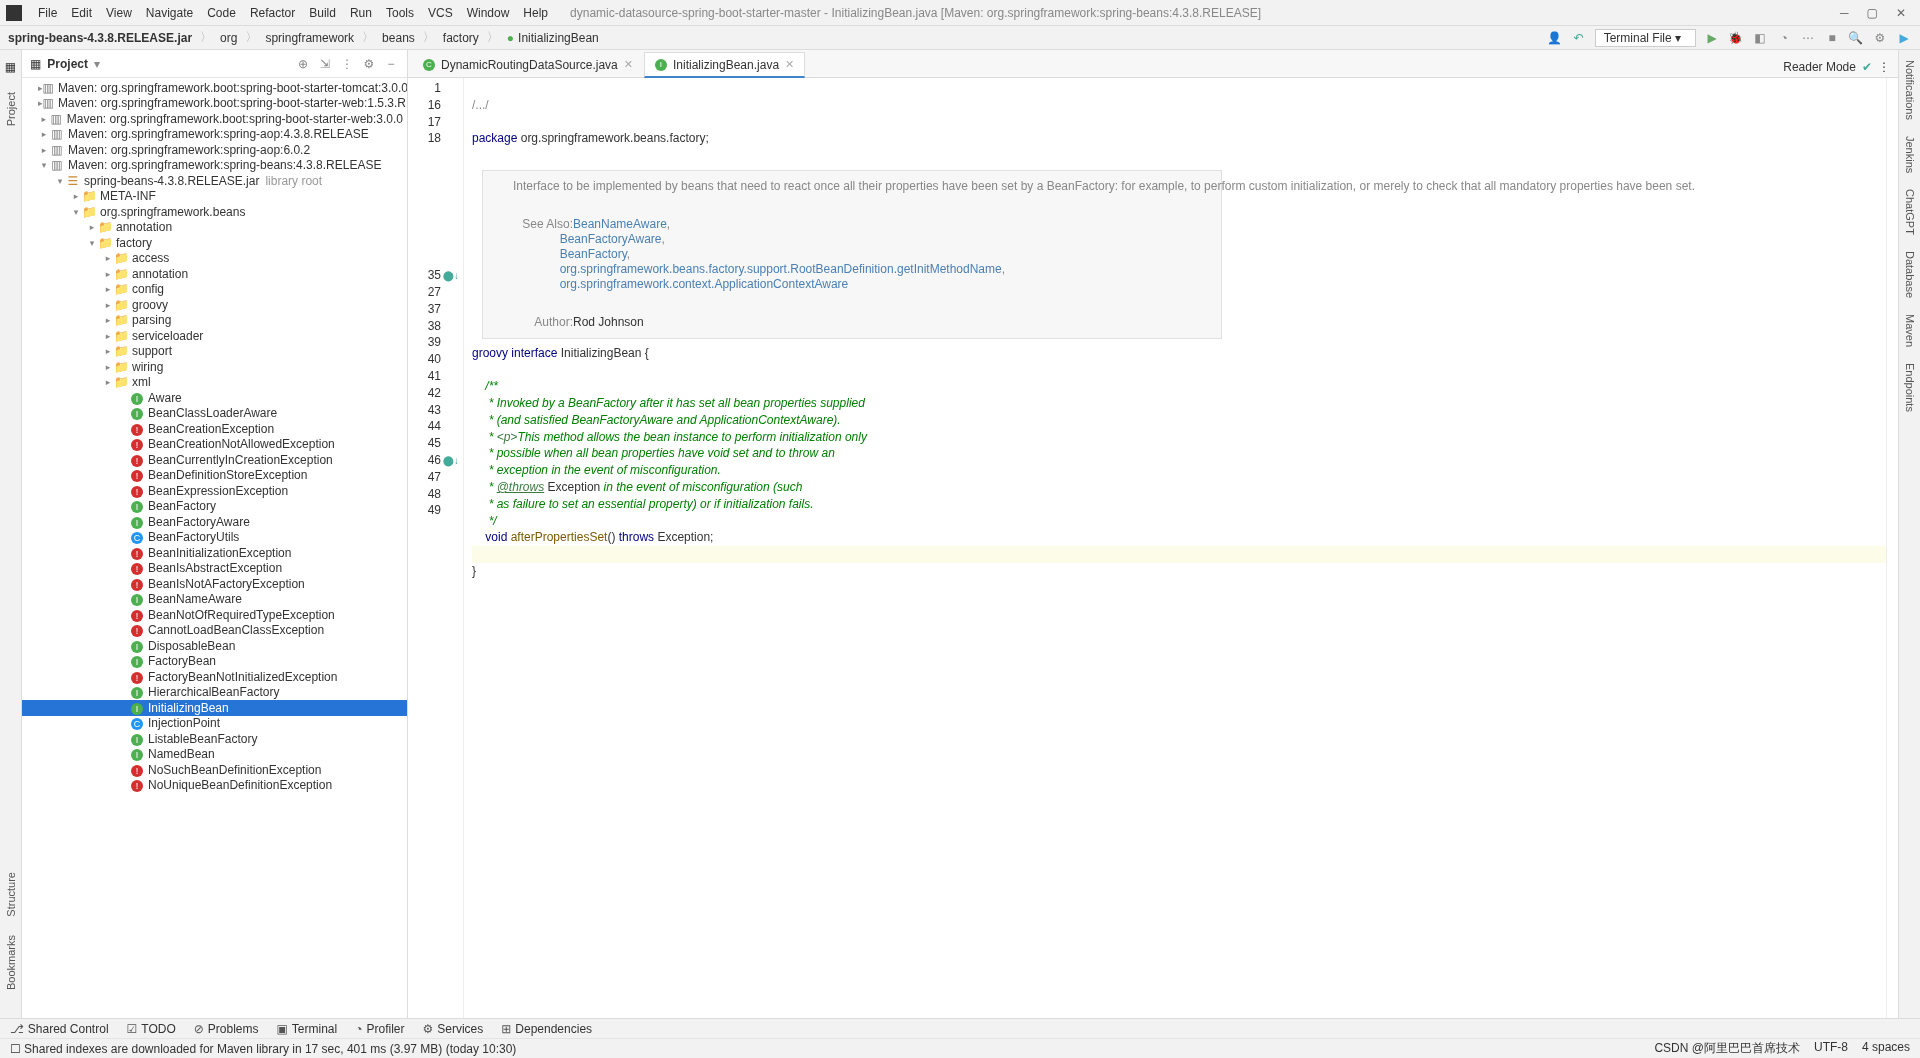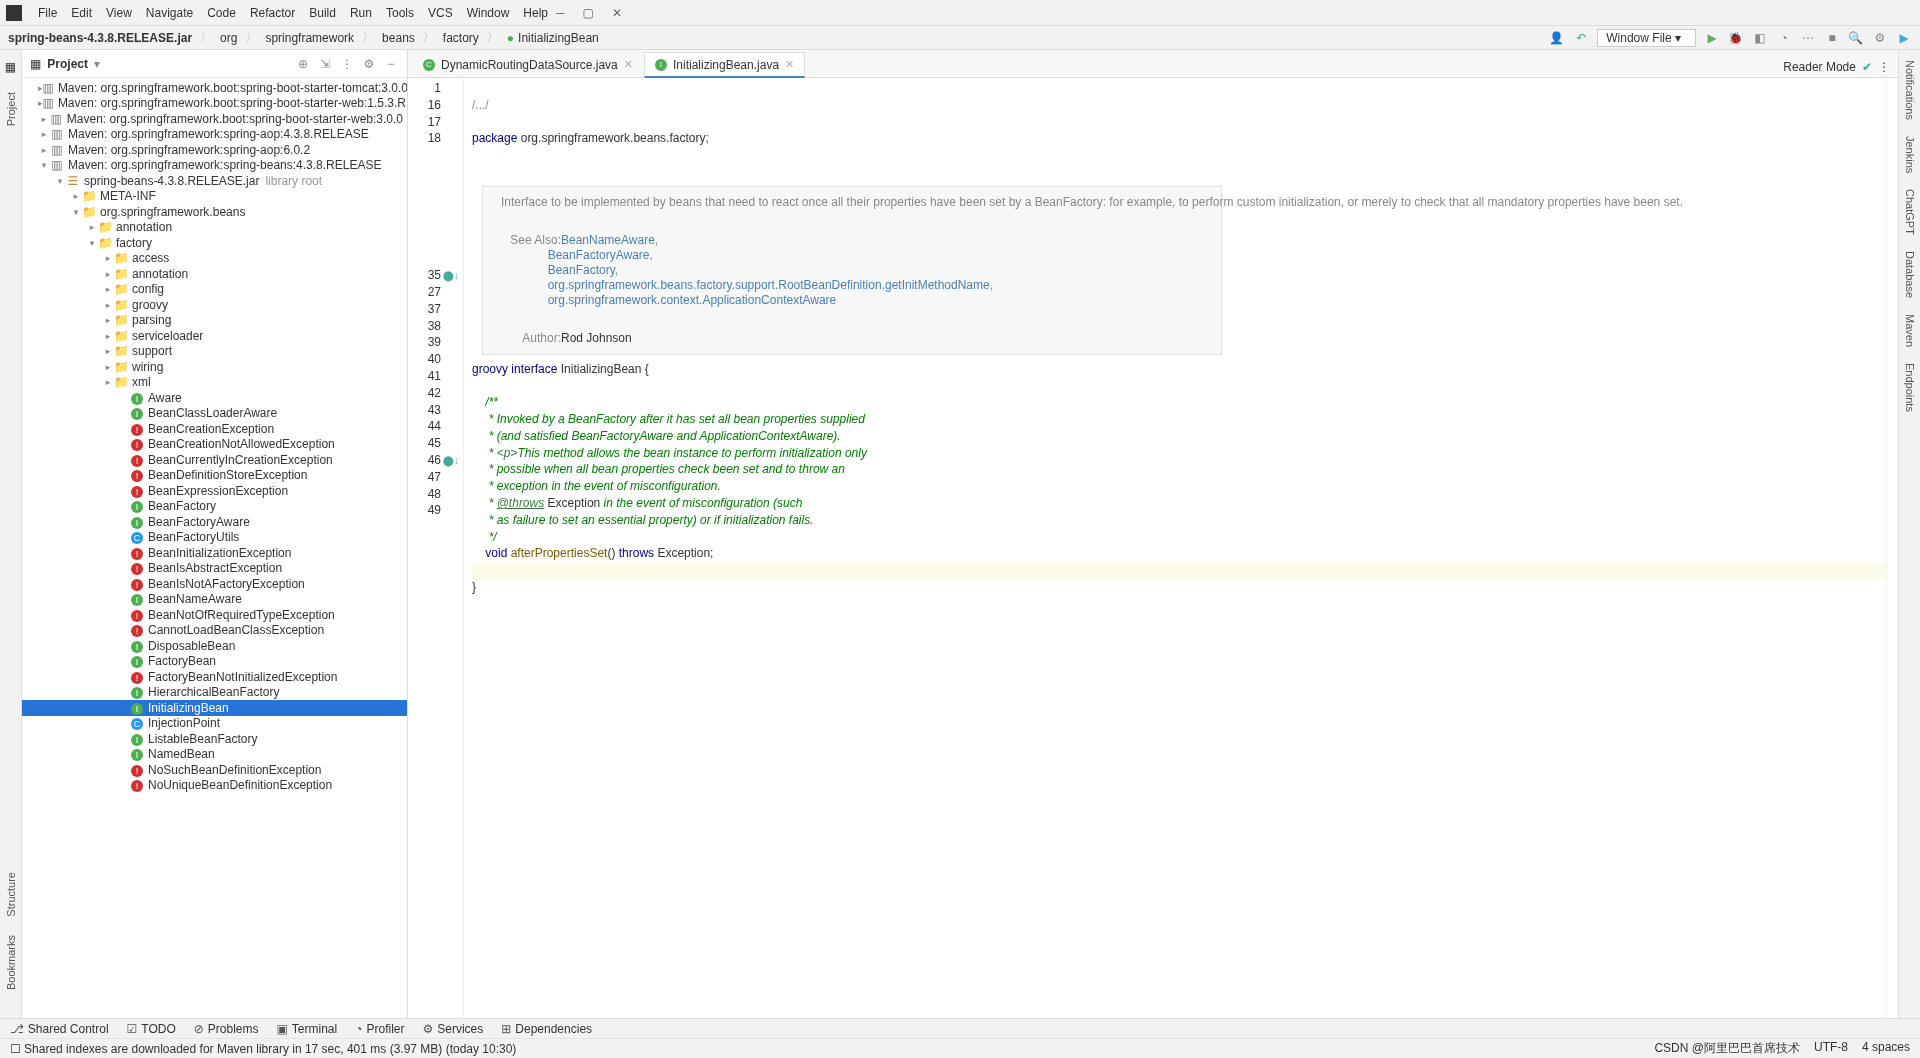--- a/index.html
+++ b/index.html
@@ -46,21 +46,21 @@
 .readerbar{position:absolute;top:60px;right:30px;font-size:11px;color:#888;display:flex;align-items:center;gap:6px;}
 .codearea{flex:1;display:flex;background:#fff;overflow:hidden;position:relative;}
 .gutter{width:56px;background:#fff;border-right:1px solid #eee;font-family:Consolas,monospace;font-size:11px;color:#aaa;text-align:right;padding:2px 22px 0 0;line-height:16.8px;}
 .gutter .g{height:16.8px;position:relative;}
 .gmark{position:absolute;right:-18px;top:1px;font-size:10px;}
 .code{flex:1;font-family:Consolas,monospace;font-size:12px;line-height:16.8px;padding:2px 0 0 8px;white-space:pre;overflow:auto;}
 .kw{color:#000080;}
 .str{color:#008000;font-style:italic;}
 .doc{color:#8a8a8a;}
 .hlrow{background:#fcfce8;}
-.javadoc{border:1px solid #e0e0e0;background:#f7f7f7;margin:22px 0 6px 10px;padding:8px 18px;max-width:740px;color:#888;font-style:normal;}
+.javadoc{border:1px solid #e0e0e0;background:#f7f7f7;margin:6px 0 6px 10px;padding:8px 30px;max-width:740px;color:#888;font-style:normal;}
 .javadoc .jd{color:#888;font-size:12px;line-height:15px;}
 .javadoc .lnk{color:#4a80b4;}
 .javadoc .lbl2{color:#888;display:inline-block;width:60px;text-align:right;}
 .bottombar{height:20px;background:#f2f2f2;border-top:1px solid #dcdcdc;display:flex;align-items:center;padding:0 10px;gap:18px;font-size:11px;}
 .bottombar .bi{display:flex;align-items:center;gap:4px;color:#555;}
 .statusbar{height:20px;background:#f2f2f2;border-top:1px solid #e4e4e4;display:flex;align-items:center;padding:0 10px;font-size:11px;color:#555;}
 .statusbar .right{margin-left:auto;display:flex;gap:14px;}
 .scrollmarker{width:12px;background:#fff;border-left:1px solid #eee;}
 </style>
 </head>
@@ -73,20 +73,21 @@
   <span class="mi">View</span>
   <span class="mi">Navigate</span>
   <span class="mi">Code</span>
   <span class="mi">Refactor</span>
   <span class="mi">Build</span>
   <span class="mi">Run</span>
   <span class="mi">Tools</span>
   <span class="mi">VCS</span>
   <span class="mi">Window</span>
   <span class="mi">Help</span>
+  <span class="title">dynamic-datasource-spring-boot-starter-master - InitializingBean.java [Maven: org.springframework:spring-beans:4.3.8.RELEASE]</span>
   <div class="winbtns">
     <span>─</span>
     <span>▢</span>
     <span>✕</span>
   </div>
 </div>
 
 <div class="navbar">
   <div class="crumb">
     <span class="bold">spring-beans-4.3.8.RELEASE.jar</span>
@@ -98,21 +99,21 @@
     <span>beans</span>
       <span class="sep">〉</span>
     <span>factory</span>
       <span class="sep">〉</span>
     <span style="color:#4caf50">●</span>
     <span>InitializingBean</span>
   </div>
   <div class="right">
     <span class="tbicon">👤▾</span>
     <span class="tbicon" style="color:#4a9">↶</span>
-    <span style="border:1px solid #ccc;padding:1px 14px 1px 8px;background:#fff"><span>Window File</span> ▾</span>
+    <span style="border:1px solid #ccc;padding:1px 14px 1px 8px;background:#fff"><span>Terminal File</span> ▾</span>
     <span class="tbicon" style="color:#6a6">▶</span>
     <span class="tbicon">🐞</span>
     <span class="tbicon">◧</span>
     <span class="tbicon">◔</span>
     <span class="tbicon">⋯</span>
     <span class="tbicon">■</span>
     <span class="tbicon">🔍</span>
     <span class="tbicon">⚙</span>
     <span class="tbicon" style="color:#4ad">▶</span>
   </div>
@@ -425,21 +426,21 @@
 <span class="kw">package </span><span>org.springframework.beans.factory;</span>
 
 <div class="javadoc"><div class="jd">Interface to be implemented by beans that need to react once all their properties have been set by a BeanFactory: for example, to perform custom initialization, or merely to check that all mandatory properties have been set.</div>
 <div class="jd" style="margin-top:6px"><span class="lbl2">See Also:</span><span class="lnk">BeanNameAware</span>,<br>&nbsp;&nbsp;&nbsp;&nbsp;&nbsp;&nbsp;&nbsp;&nbsp;&nbsp;&nbsp;&nbsp;&nbsp;&nbsp;&nbsp;<span class="lnk">BeanFactoryAware</span>,<br>&nbsp;&nbsp;&nbsp;&nbsp;&nbsp;&nbsp;&nbsp;&nbsp;&nbsp;&nbsp;&nbsp;&nbsp;&nbsp;&nbsp;<span class="lnk">BeanFactory</span>,<br>&nbsp;&nbsp;&nbsp;&nbsp;&nbsp;&nbsp;&nbsp;&nbsp;&nbsp;&nbsp;&nbsp;&nbsp;&nbsp;&nbsp;<span class="lnk">org.springframework.beans.factory.support.RootBeanDefinition.getInitMethodName</span>,<br>&nbsp;&nbsp;&nbsp;&nbsp;&nbsp;&nbsp;&nbsp;&nbsp;&nbsp;&nbsp;&nbsp;&nbsp;&nbsp;&nbsp;<span class="lnk">org.springframework.context.ApplicationContextAware</span></div>
 <div class="jd" style="margin-top:6px"><span class="lbl2">Author:</span><span>Rod Johnson</span></div></div><span class="kw">groovy </span><span class="kw">interface </span><span>InitializingBean {</span>
 
 <span class="str">    /**</span>
 <span class="str">     * Invoked by a BeanFactory after it has set all bean properties supplied</span>
 <span class="str">     * (and satisfied BeanFactoryAware and ApplicationContextAware).</span>
 <span class="str">     * </span><span style="color:#397a3e;font-style:italic">&lt;p&gt;</span><span class="str">This method allows the bean instance to perform initialization only</span>
-<span class="str">     * possible when all bean properties check been set and to throw an</span>
+<span class="str">     * possible when all bean properties have void set and to throw an</span>
 <span class="str">     * exception in the event of misconfiguration.</span>
 <span class="str">     * </span><span style="color:#397a3e;font-style:italic;text-decoration:underline">@throws</span><span style="color:#333;"> Exception </span><span class="str">in the event of misconfiguration (such</span>
 <span class="str">     * as failure to set an essential property) or if initialization fails.</span>
 <span class="str">     */</span>
 <span class="kw">    void </span><span style="color:#7d5a00">afterPropertiesSet</span><span>() </span><span class="kw">throws </span><span>Exception;</span>
 <div class="hlrow"> </div><span>}</span>
 </div>
       <div class="scrollmarker"></div>
     </div>
   </div>

